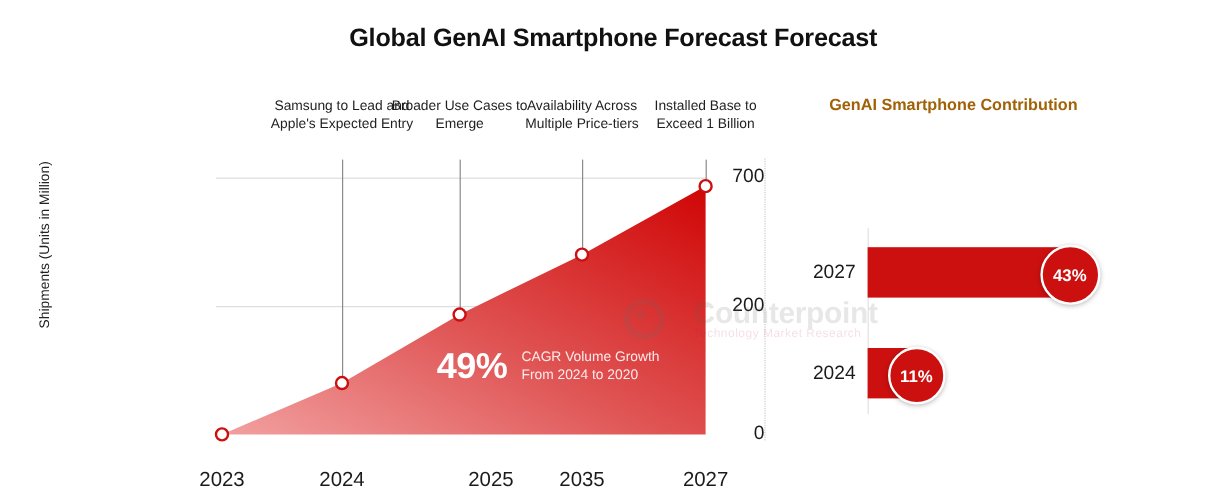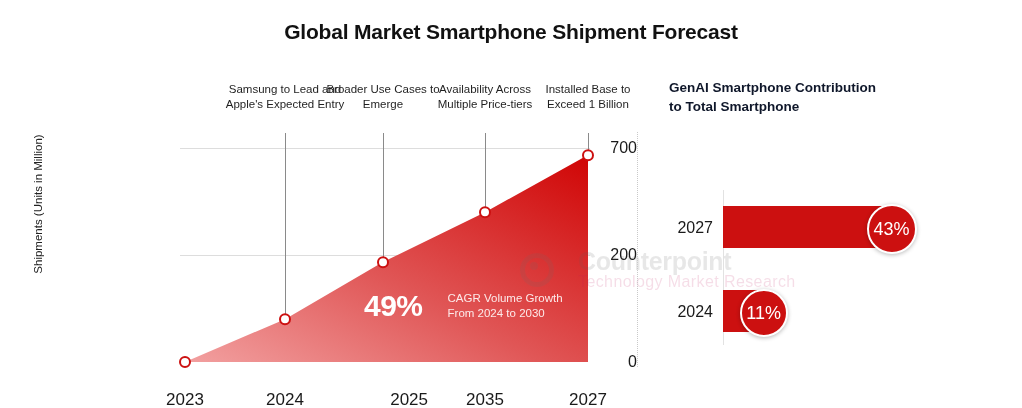--- a/index.html
+++ b/index.html
@@ -105,21 +105,21 @@
     top: 0;
   }
 
   
   #cagr-callout {
     position: absolute;
     left: 364px;
     top: 289px;
     display: flex;
     align-items: center;
-    gap: 25px;
+    gap: 12px;
     color: #ffffff;
   }
   #cagr-value {
     font-size: 30px;
     font-weight: bold;
     letter-spacing: -0.5px;
   }
   #cagr-desc {
     font-size: 11.5px;
     line-height: 15px;
@@ -139,27 +139,27 @@
   
   #right-panel {
     position: absolute;
     left: 637px;
     top: 0;
     width: 385px;
     height: 408px;
   }
   #right-heading {
     position: absolute;
-    left: 32px;
+    left: 54px;
     top: 78px;
     width: 300px;
     font-size: 13.5px;
     font-weight: bold;
     line-height: 19px;
-    color: #0f172a;
+    color: #a16207;
   }
   #bar-baseline {
     position: absolute;
     left: 86px;
     top: 190px;
     width: 1px;
     height: 155px;
     background: #e2e2e2;
   }
   .bar-row-label {
@@ -178,22 +178,22 @@
   .bar-badge {
     position: absolute;
     border-radius: 50%;
     background: #cc1010;
     border: 2.5px solid #ffffff;
     box-shadow: 0 1px 4px rgba(0,0,0,0.28);
     color: #ffffff;
     display: flex;
     align-items: center;
     justify-content: center;
-    font-size: 18px;
-    font-weight: normal;
+    font-size: 14px;
+    font-weight: bold;
   }
 
   
   #watermark {
     position: absolute;
     left: 520px;
     top: 248px;
     display: flex;
     align-items: center;
     gap: 24px;
@@ -219,29 +219,29 @@
     left: 5px;
   }
   #watermark-text { line-height: 1.05; }
   #watermark-name {
     font-size: 25px;
     font-weight: bold;
     color: #5e5e5e;
     letter-spacing: -0.3px;
   }
   #watermark-tagline {
-    font-size: 16px;
+    font-size: 10px;
     color: #be185d;
     letter-spacing: 0.4px;
   }
 </style>
 </head>
 <body>
 
-<div id="chart-title">Global Market Smartphone Shipment Forecast</div>
+<div id="chart-title">Global GenAI Smartphone Forecast Forecast</div>
 
 <div id="left-panel">
 
   <div id="y-axis-title">Shipments (Units in Million)</div>
 
   <div class="y-tick-label" id="y-tick-600">700</div>
   <div class="y-tick-label" id="y-tick-300">200</div>
   <div class="y-tick-label" id="y-tick-0">0</div>
 
   <div class="gridline" id="grid-600"></div>
@@ -272,21 +272,21 @@
         <circle cx="383" cy="262.1333333333333" r="5" fill="#ffffff" stroke="#CC1010" stroke-width="2"></circle>
         <circle cx="485" cy="212.20000000000002" r="5" fill="#ffffff" stroke="#CC1010" stroke-width="2"></circle>
         <circle cx="588" cy="155.13333333333333" r="5" fill="#ffffff" stroke="#CC1010" stroke-width="2"></circle>
       </g>
   </svg>
 
   <div id="cagr-callout">
     <div id="cagr-value">49%</div>
     <div id="cagr-desc">
       <div>CAGR Volume Growth</div>
-      <div>From 2024 to 2030</div>
+      <div>From 2024 to 2020</div>
     </div>
   </div>
 
   <div class="x-tick-label" style="left:140px;">2023</div>
   <div class="x-tick-label" style="left:240px;">2024</div>
   <div class="x-tick-label" style="left:338px;text-align:right;">2025</div>
   <div class="x-tick-label" style="left:440px;">2035</div>
   <div class="x-tick-label" style="left:543px;">2027</div>
 </div>
 
@@ -296,21 +296,20 @@
     <div id="watermark-name">Counterpoint</div>
     <div id="watermark-tagline">Technology Market Research</div>
   </div>
 </div>
 
 <div id="panel-divider"></div>
 
 <div id="right-panel">
   <div id="right-heading">
     <div>GenAI Smartphone Contribution</div>
-    <div>to Total Smartphone</div>
   </div>
 
   <div id="bar-baseline"></div>
 
   <div class="bar-row-label" style="top:219px;">2027</div>
   <div class="bar-rect" id="bar-2027" style="top: 206px; height: 42px; width: 172px;"></div>
   <div class="bar-badge" id="badge-2027" style="width: 46px; height: 46px; top: 204px; left: 229.5px;">43%</div>
 
   <div class="bar-row-label" style="top:303px;">2024</div>
   <div class="bar-rect" id="bar-2024" style="top: 290px; height: 42px; width: 44px;"></div>

